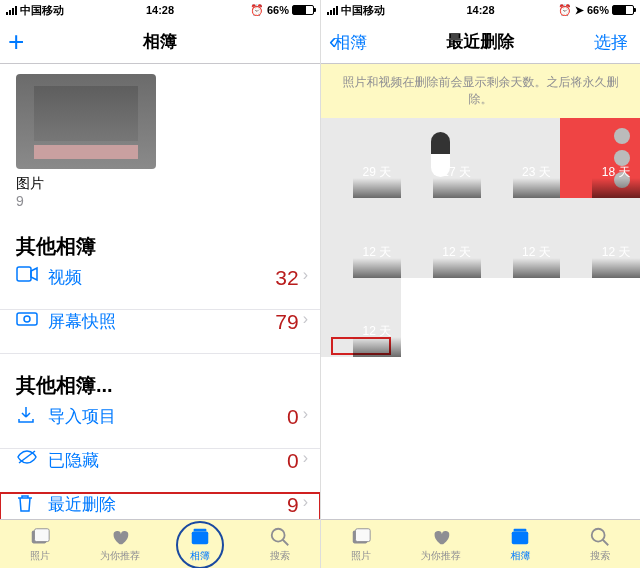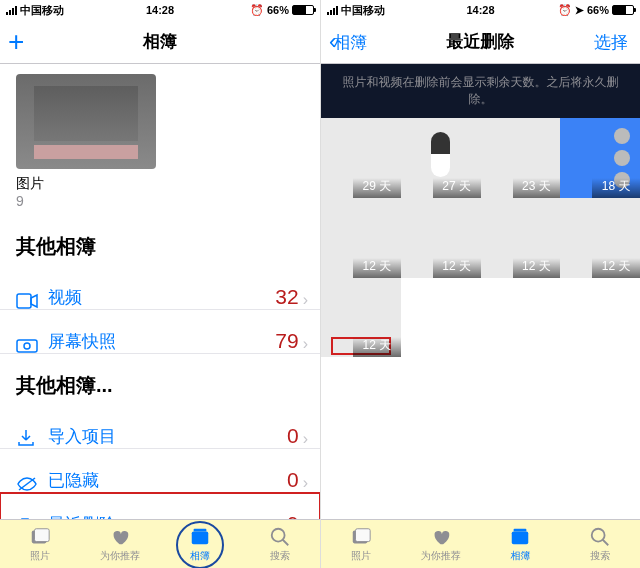--- a/index.html
+++ b/index.html
@@ -30,43 +30,43 @@
   
   .album-thumb { padding: 10px 16px 6px; }
   .album-thumb .img { width: 140px; height: 95px; background: #888 linear-gradient(180deg,#6b6b6b,#8a8a8a); border-radius: 4px; position:relative; overflow:hidden;}
   .album-thumb .img::before{content:"";position:absolute;inset:12px 18px 28px;background:linear-gradient(#5e5e5e,#777);}
   .album-thumb .img::after{content:"";position:absolute;left:18px;right:18px;bottom:10px;height:14px;background:#c9a0a0;}
   .album-thumb .cap-title { margin-top:6px; font-size: 14px; }
   .album-thumb .cap-count { font-size: 14px; color: #8e8e93; }
 
   .section-h { font-size: 20px; font-weight: 700; padding: 18px 16px 6px; }
 
-  .row { display:flex; align-items:flex-end; height:44px; padding:0 12px 0 16px; border-bottom:0.5px solid #e5e5ea; }
+  .row { display:flex; align-items:flex-start; height:44px; padding:0 12px 0 16px; border-bottom:0.5px solid #e5e5ea; }
   .row .icon { width:26px; color:#007aff; display:flex; align-items:center; }
   .row .label { flex:1; font-size:17px; color:#007aff; padding-left:6px;}
   .row .count { color:#b91c1c; font-size:21px; margin-right:4px;}
   .row .chev { color:#c7c7cc; }
 
   .row.hl { outline: 2px solid #d02020; outline-offset: -1px; }
 
   
   .tabbar { height: 49px; border-top: 0.5px solid #c8c7cc; display:flex; background:#fef9c3; }
   .tab { flex:1; display:flex; flex-direction:column; align-items:center; justify-content:center; gap:1px; font-size:10px; color:#8e8e93; }
   .tab.active { color:#007aff; }
   .tab svg { width:24px; height:22px; }
   .tab.ring { position:relative; }
   .tab.ring::after { content:""; position:absolute; width:44px; height:44px; border:2px solid #1a4aa0; border-radius:50%; top:1px; }
 
   
-  .info-banner { font-size: 12px; color:#8e8e93; text-align:center; padding:10px 12px; background:#0f172a; }
+  .info-banner { font-size: 12px; color:#8e8e93; text-align:center; padding:10px 12px; background:#fef9c3; }
   .grid { display:flex; flex-wrap:wrap; }
   .cell { width:25%; aspect-ratio:1/1; position:relative; background:#e9e9e9; overflow:hidden; }
-  .cell .days { position:absolute; left:16px; right:0; bottom:0; height:20px; background:linear-gradient(transparent,rgba(0,0,0,.55)); color:#fff; font-size:12px; display:flex; align-items:flex-end; justify-content:center; padding-bottom:3px;margin-left:16px; }
+  .cell .days { position:absolute; left:16px; right:0; bottom:0; height:20px; background:linear-gradient(transparent,rgba(0,0,0,.55)); color:#fff; font-size:12px; display:flex; align-items:flex-end; justify-content:center; padding-bottom:17px;margin-left:16px; }
   .cell.pill::before{content:"";position:absolute;left:38%;top:18%;width:24%;height:56%;border-radius:12px;background:linear-gradient(180deg,#333 50%,#fff 50%);}
-  .cell.contacts{background:#3b82f6;}
+  .cell.contacts{background:#ef4444;}
   .cell.contacts::before{content:"";position:absolute;right:10px;top:10px;width:16px;height:16px;border-radius:50%;background:#bbb;box-shadow:0 22px 0 #bbb,0 44px 0 #bbb;}
   .cell .redbox{position:absolute;left:10px;right:10px;bottom:2px;height:18px;border:2px solid #d02020;}
 
   .back-chev { font-size:22px; margin-right:-3px; }
   svg { display:block; }
 </style>
 </head>
 <body>
 
 <div class="phone">

